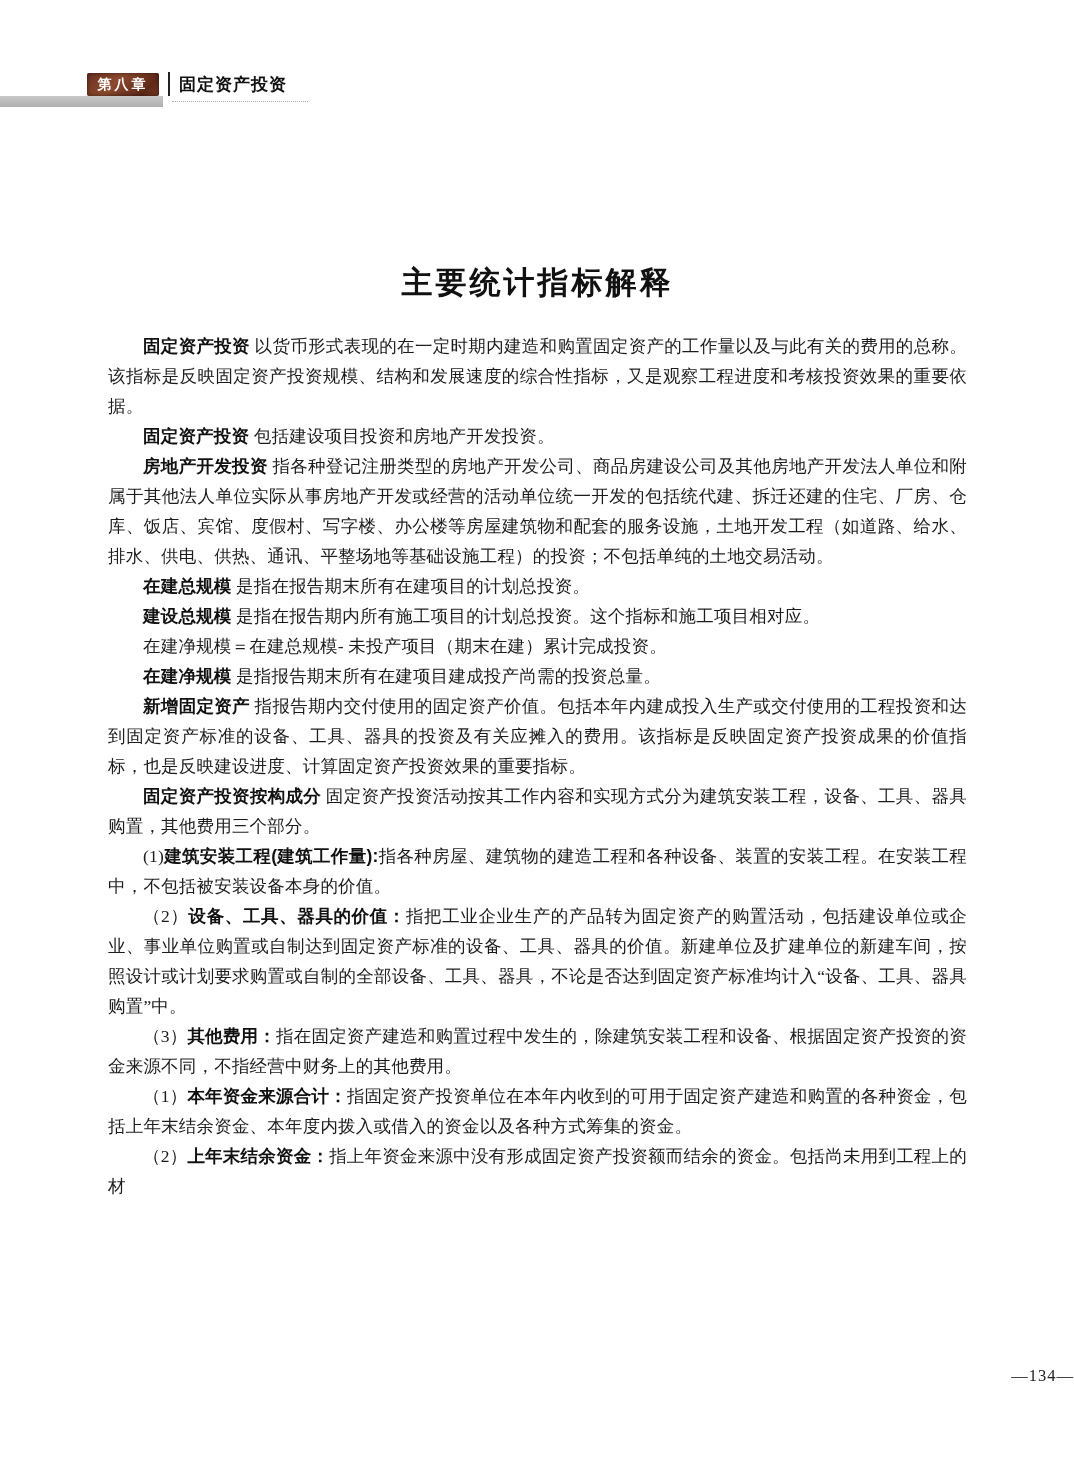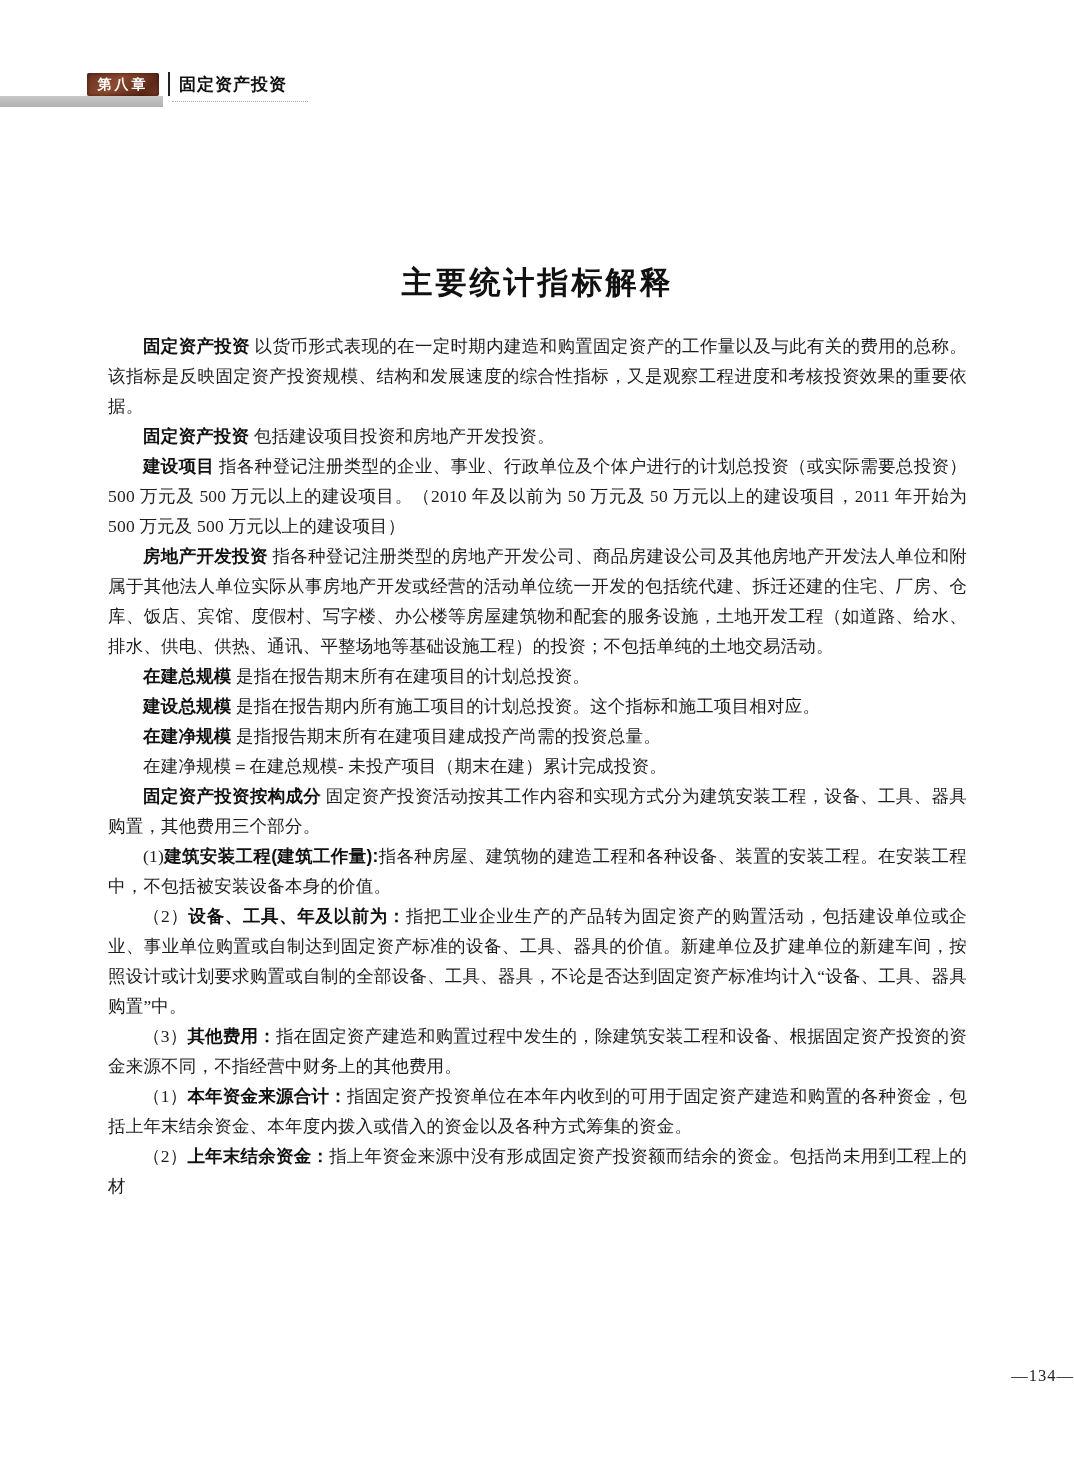--- a/index.html
+++ b/index.html
@@ -121,38 +121,38 @@
   </header>
   <div class="header-dotted"></div>
 
   <main class="content">
     <h1 class="main-title">主要统计指标解释</h1>
     <div class="body-paragraphs">
   <p class="para"><span class="term">固定资产投资</span><span> 以货币形式表现的在一定时期内建造和购置固定资产的工作量以及与此有关的费用的总称。该指标是反映固定资产投资规模、结构和发展速度的综合性指标，又是观察工程进度和考核投资效果的重要依据。</span></p>
 
   <p class="para"><span class="term">固定资产投资</span><span> 包括建设项目投资和房地产开发投资。</span></p>
 
-  <p class="para"><span class="term">建设项目</span><span> 指各种登记注册类型的企业、事业、行政单位及个体户进行的计划总投资（或实际需要总投资）500 万元及 500 万元以上的建设项目。（2010 年及以前为 50 万元及 50 万元以上的建设项目，2011 年开始为 500 万元及 500 万元以上的建设项目）</span></p>
 
   <p class="para"><span class="term">房地产开发投资</span><span> 指各种登记注册类型的房地产开发公司、商品房建设公司及其他房地产开发法人单位和附属于其他法人单位实际从事房地产开发或经营的活动单位统一开发的包括统代建、拆迁还建的住宅、厂房、仓库、饭店、宾馆、度假村、写字楼、办公楼等房屋建筑物和配套的服务设施，土地开发工程（如道路、给水、排水、供电、供热、通讯、平整场地等基础设施工程）的投资；不包括单纯的土地交易活动。</span></p>
 
   <p class="para"><span class="term">在建总规模</span><span> 是指在报告期末所有在建项目的计划总投资。</span></p>
 
   <p class="para"><span class="term">建设总规模</span><span> 是指在报告期内所有施工项目的计划总投资。这个指标和施工项目相对应。</span></p>
 
+  <p class="para"><span>在建净规模＝在建总规模- 未投产项目（期末在建）累计完成投资。</span></p>
+
   <p class="para"><span class="term">在建净规模</span><span> 是指报告期末所有在建项目建成投产尚需的投资总量。</span></p>
 
-  <p class="para"><span>在建净规模＝在建总规模- 未投产项目（期末在建）累计完成投资。</span></p>
-
+  <p class="para"><span class="term">新增固定资产</span><span> 指报告期内交付使用的固定资产价值。包括本年内建成投入生产或交付使用的工程投资和达到固定资产标准的设备、工具、器具的投资及有关应摊入的费用。该指标是反映固定资产投资成果的价值指标，也是反映建设进度、计算固定资产投资效果的重要指标。</span></p>
 
   <p class="para"><span class="term">固定资产投资按构成分</span><span> 固定资产投资活动按其工作内容和实现方式分为建筑安装工程，设备、工具、器具购置，其他费用三个部分。</span></p>
 
   <p class="para"><span>(1)</span><span class="term">建筑安装工程(建筑工作量):</span><span>指各种房屋、建筑物的建造工程和各种设备、装置的安装工程。在安装工程中，不包括被安装设备本身的价值。</span></p>
 
-  <p class="para"><span>（2）</span><span class="term">设备、工具、年及以前为：</span><span>指把工业企业生产的产品转为固定资产的购置活动，包括建设单位或企业、事业单位购置或自制达到固定资产标准的设备、工具、器具的价值。新建单位及扩建单位的新建车间，按照设计或计划要求购置或自制的全部设备、工具、器具，不论是否达到固定资产标准均计入“设备、工具、器具购置”中。</span></p>
+  <p class="para"><span>（2）</span><span class="term">设备、工具、器具的价值：</span><span>指把工业企业生产的产品转为固定资产的购置活动，包括建设单位或企业、事业单位购置或自制达到固定资产标准的设备、工具、器具的价值。新建单位及扩建单位的新建车间，按照设计或计划要求购置或自制的全部设备、工具、器具，不论是否达到固定资产标准均计入“设备、工具、器具购置”中。</span></p>
 
   <p class="para"><span>（3）</span><span class="term">其他费用：</span><span>指在固定资产建造和购置过程中发生的，除建筑安装工程和设备、根据固定资产投资的资金来源不同，不指经营中财务上的其他费用。</span></p>
 
 
   <p class="para"><span>（1）</span><span class="term">本年资金来源合计：</span><span>指固定资产投资单位在本年内收到的可用于固定资产建造和购置的各种资金，包括上年末结余资金、本年度内拨入或借入的资金以及各种方式筹集的资金。</span></p>
 
   <p class="para"><span>（2）</span><span class="term">上年末结余资金：</span><span>指上年资金来源中没有形成固定资产投资额而结余的资金。包括尚未用到工程上的材</span></p>
 </div>
   </main>
 

